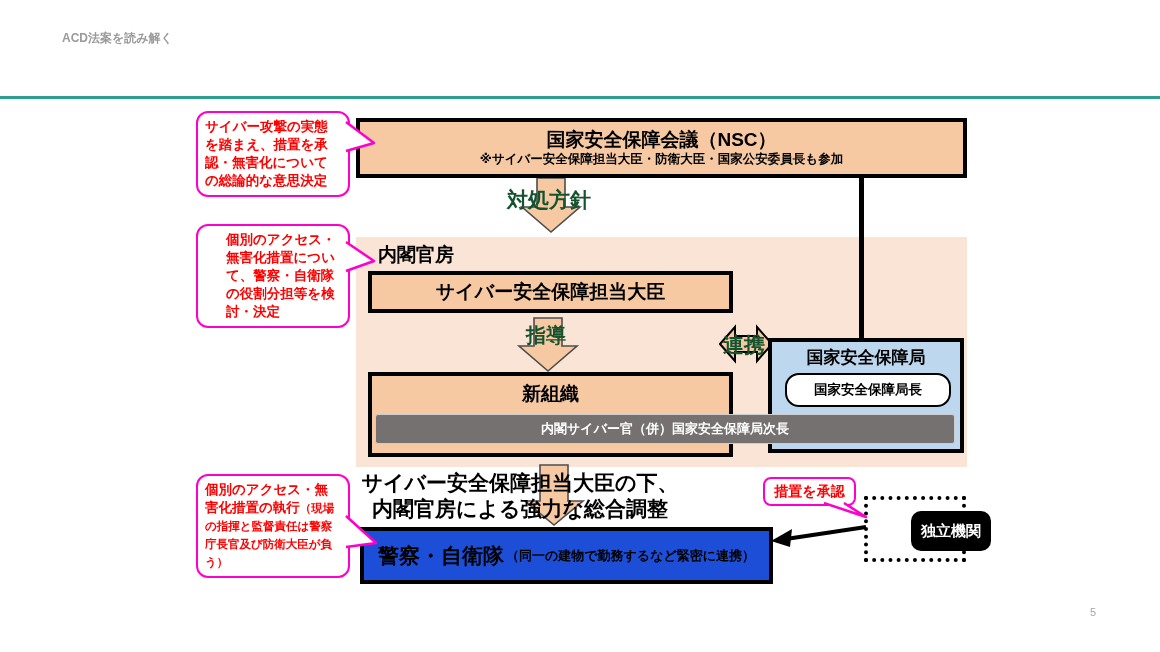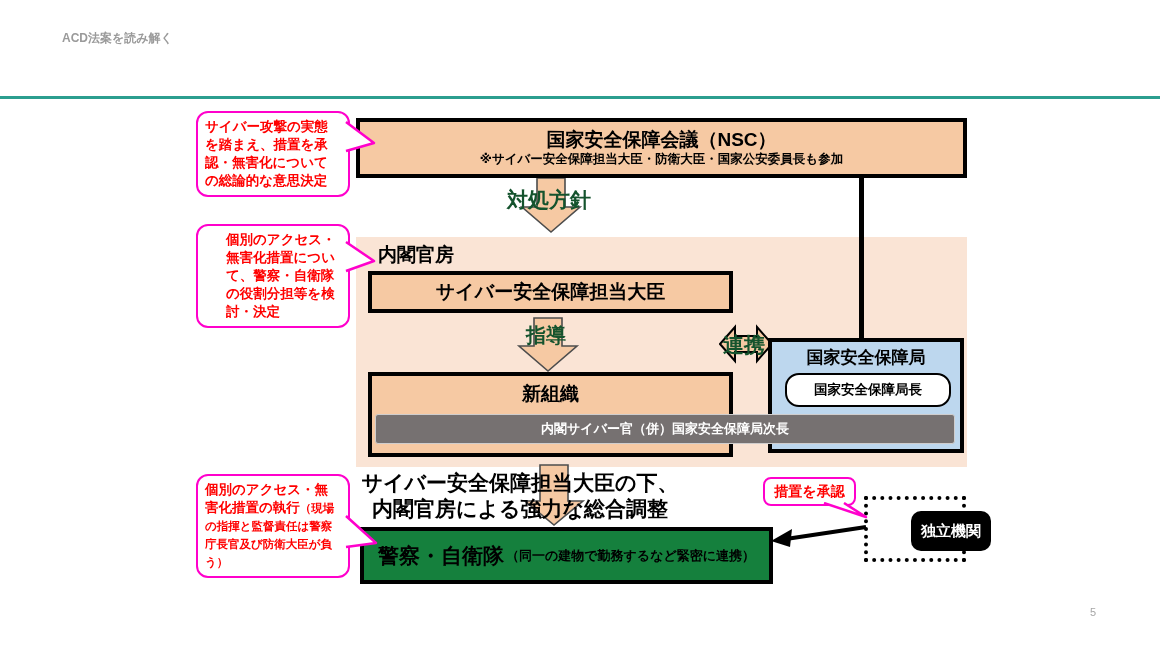--- a/index.html
+++ b/index.html
@@ -28,21 +28,21 @@
   .nss{left:768px;top:338px;width:196px;height:115px;background:#bdd7ee;border:4px solid #000;z-index:2;}
   .nss-title{position:absolute;left:0;top:4px;width:100%;text-align:center;font-size:17px;font-weight:bold;color:#000;}
   .nss-chief{position:absolute;left:13px;top:31px;width:162px;height:30px;background:#fff;border:2.5px solid #000;border-radius:14px;
     display:flex;align-items:center;justify-content:center;font-size:13.5px;font-weight:bold;color:#000;}
   .arrow-label{font-weight:bold;color:#14532d;z-index:3;}
   .lbl-policy{left:507px;top:186px;font-size:21px;}
   .lbl-guidance{left:526px;top:322px;font-size:20px;}
   .lbl-coop{left:723px;top:331px;font-size:21px;}
   .coord-text{left:360px;top:470px;width:320px;text-align:center;font-size:21px;font-weight:bold;color:#000;
     line-height:1.26;white-space:pre-line;z-index:3;}
-  .police{left:360px;top:527px;width:413px;height:57px;background:#15803d;border:4.5px solid #000;
+  .police{left:360px;top:527px;width:413px;height:57px;background:#1d4ed8;border:4.5px solid #000;
     display:flex;align-items:center;justify-content:center;z-index:2;}
   .police-main{font-size:21px;font-weight:bold;color:#000;}
   .police-note{font-size:13px;font-weight:bold;color:#000;margin-left:2px;}
   .approve{left:763px;top:477px;width:93px;height:29px;background:#fff;border:2.5px solid #ff00cc;border-radius:8px;
     display:flex;align-items:center;justify-content:center;font-size:14px;font-weight:bold;color:#ff0000;z-index:5;}
   .dottedbox{left:864px;top:496px;width:102px;height:66px;border:4px dotted #000;background:#fff;z-index:2;}
   .indep{position:absolute;left:10px;top:11px;width:80px;height:40px;background:#000;border-radius:10px;
     display:flex;align-items:center;justify-content:center;color:#fff;font-size:15px;font-weight:bold;margin-left:33px;}
   .callout{left:196px;width:154px;background:#fff;border:2.5px solid #ff00cc;border-radius:12px;
     padding:5px 7px;color:#ff0000;font-weight:bold;font-size:13.5px;line-height:1.33;z-index:5;}

